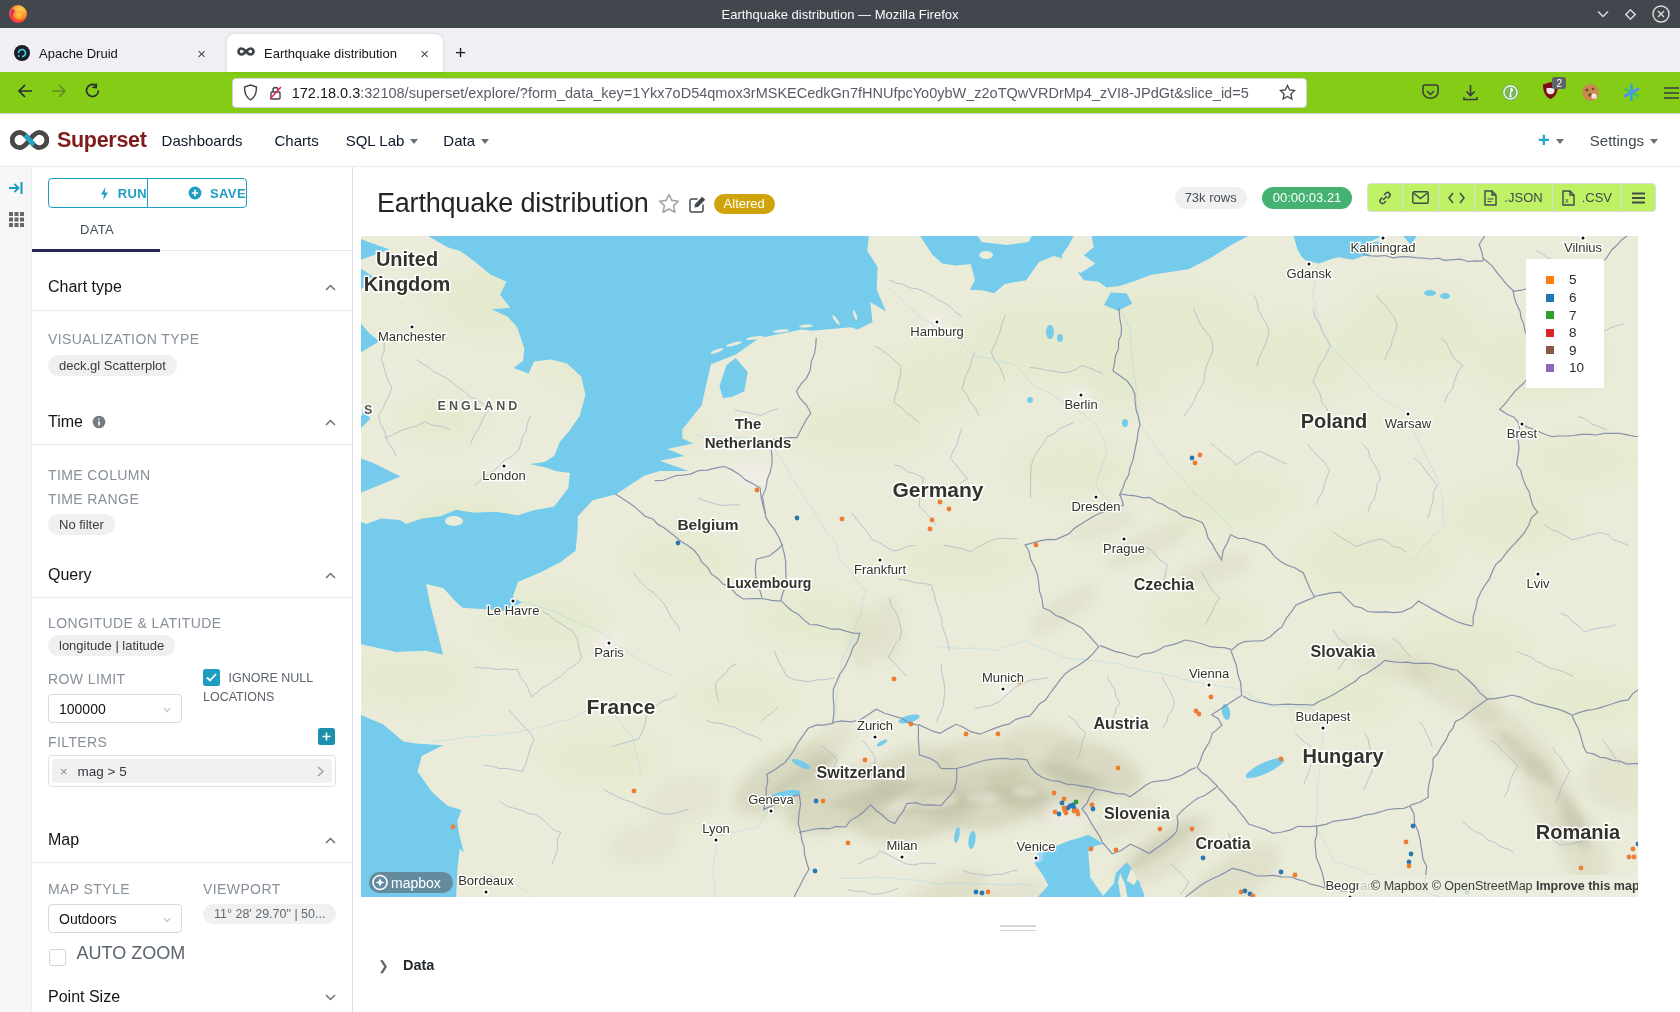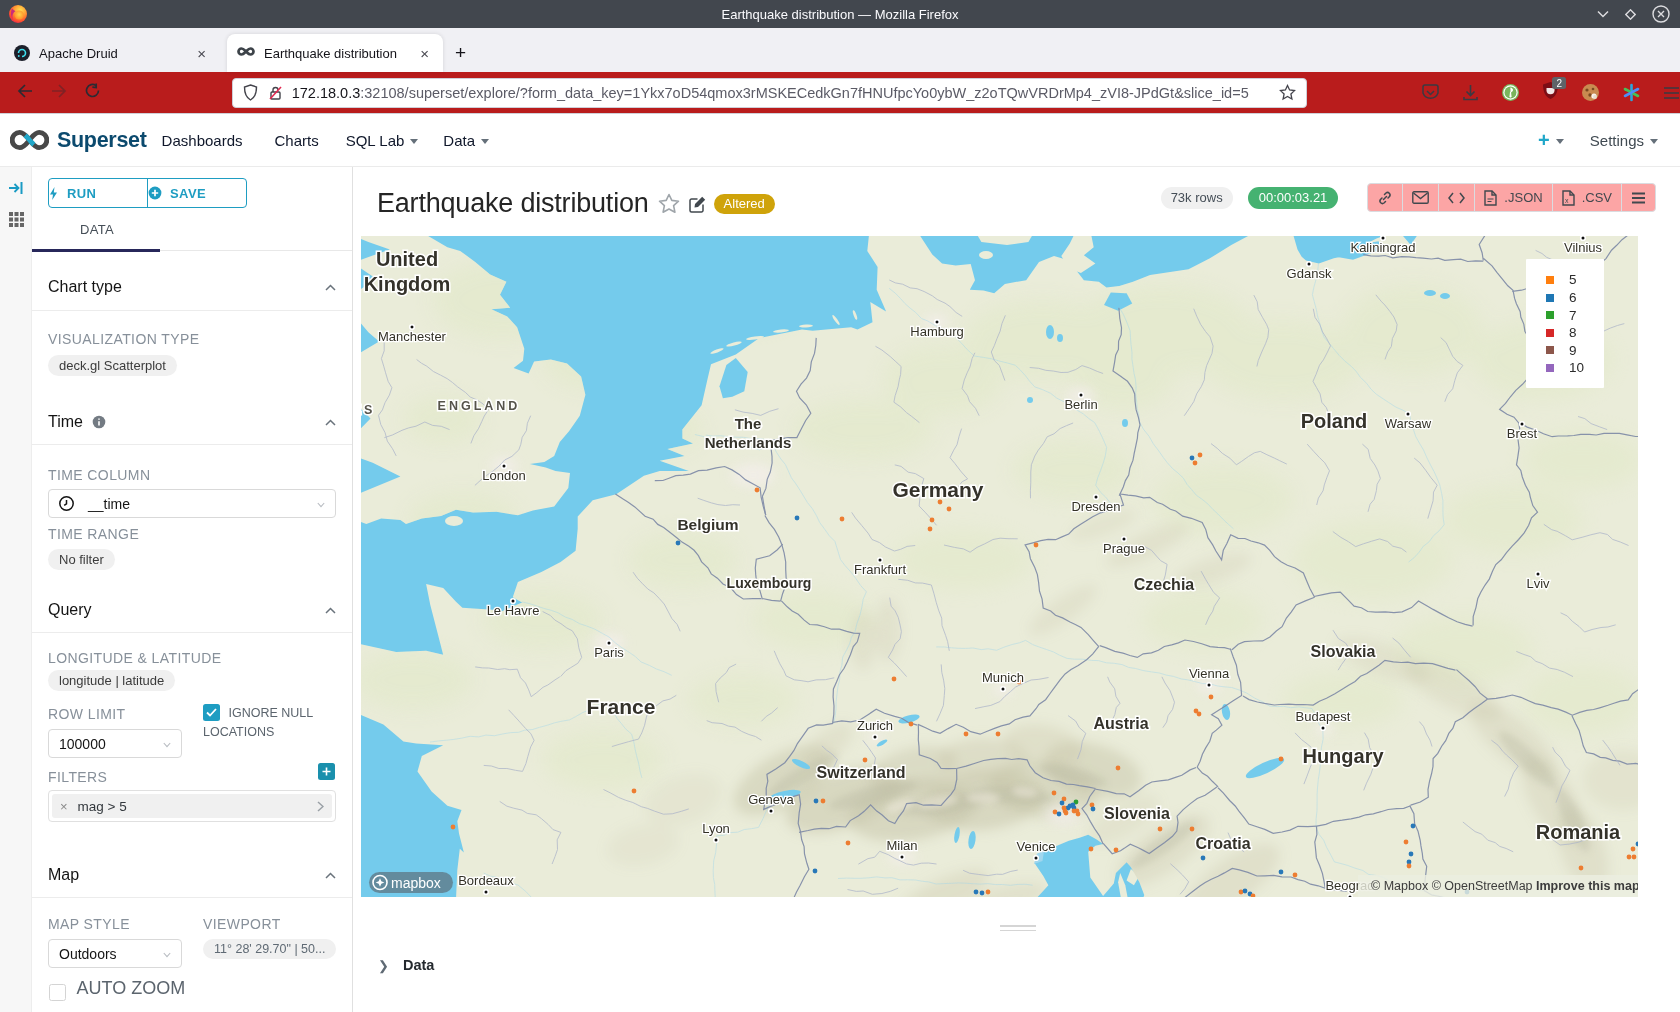--- a/index.html
+++ b/index.html
@@ -6,42 +6,42 @@
 .titlebar { height:28px; background:#42474e; display:flex; align-items:center; position:relative; }
 .titlebar .fxlogo { position:absolute; left:8px; top:4px; }
 .titlebar .ttext { width:100%; text-align:center; color:#fbfbfe; font-size:13px; }
 .wbtns { position:absolute; right:10px; top:0; height:28px; display:flex; align-items:center; gap:16px; color:#dcdcdf; }
 .tabbar { height:44px; background:#f0f0f4; display:flex; align-items:flex-end; padding-left:4px; position:relative; }
 .tab { height:38px; margin-bottom:0px; display:flex; align-items:center; width:216px; padding:0 8px 0 10px; font-size:13px; color:#15141a; border-radius:8px 8px 0 0; position:relative; }
 .tab.active { background:#fff; box-shadow:0 0 4px rgba(0,0,0,.12); }
 .tab .tname { flex:1; white-space:nowrap; overflow:hidden; margin-left:9px; }
 .tab .tclose { color:#4a4a52; font-size:15px; padding:0 6px; }
 .newtab { color:#15141a; font-size:19px; margin-left:12px; margin-bottom:8px; font-weight:400; }
-.urlbar { height:42px; background:#b91c1c; display:flex; align-items:center; border-bottom:1px solid #d0d0d7; }
+.urlbar { height:42px; background:#84cc16; display:flex; align-items:center; border-bottom:1px solid #d0d0d7; }
 .navbtn { width:34px; text-align:center; color:#2b2b33; }
 .urlbox { width:1078px; height:30px; margin-left:122px; background:#fff; border:1px solid #cfcfd8; border-radius:4px; display:flex; align-items:center; padding:0 10px; }
 .urltext { font-size:14.5px; color:#5b5b66; margin-left:8px; white-space:nowrap; overflow:hidden; flex:1; }
 .urltext b { color:#15141a; font-weight:400; }
 .uicons { display:flex; align-items:center; margin-left:114px; gap:22px; }
 
 .snav { height:53px; background:#fff; border-bottom:1px solid #ebebeb; display:flex; align-items:center; }
 .slogo { display:flex; align-items:center; margin-left:10px; }
-.slogo .sword { font-size:21.5px; font-weight:700; color:#0c4a6e; margin-left:8px; letter-spacing:-0.3px; }
+.slogo .sword { font-size:21.5px; font-weight:700; color:#7f1d1d; margin-left:8px; letter-spacing:-0.3px; }
 .snav .mitem { font-size:15px; color:#0f172a; }
 .snav .caret { display:inline-block; width:0; height:0; border-left:4px solid transparent; border-right:4px solid transparent; border-top:5px solid #65707a; margin-left:6px; vertical-align:middle; }
 .snav .right { margin-left:auto; display:flex; align-items:center; margin-right:22px; gap:26px; }
 .snav .plus { color:#20a7c9; font-size:20px; font-weight:700; }
 .snav .settings { font-size:15px; color:#404a52; }
 .shell { display:flex; height:845px; }
 .rail { width:32px; background:#f7f7f7; border-right:1px solid #ededed; padding-top:14px; }
 .sidebar { width:321px; background:#fff; border-right:1px solid #e0e0e0; position:relative; overflow:hidden; }
 .main { flex:1; position:relative; background:#fff; }
 
 .btngroup { position:absolute; left:16px; top:11px; width:199px; height:30px; border:1.5px solid #1e9dc2; border-radius:4px; display:flex; }
-.btngroup .bhalf { flex:1; display:flex; align-items:center; justify-content:flex-start; color:#1e9dc2; font-size:13px; font-weight:700; letter-spacing:0.4px; }
+.btngroup .bhalf { flex:1; display:flex; align-items:center; justify-content:flex-end; color:#1e9dc2; font-size:13px; font-weight:700; letter-spacing:0.4px; }
 .btngroup .bhalf:first-child { border-right:1.5px solid #1e9dc2; }
 .tabrow { position:absolute; top:44px; left:0; width:321px; height:40px; border-bottom:1px solid #e8e8e8; }
 .tabrow .dtab { position:absolute; left:48px; top:11px; font-size:13px; color:#454e57; font-weight:500; letter-spacing:0.3px; }
 .tabrow .ink { position:absolute; left:0; bottom:-2px; width:128px; height:3px; background:#27275a; }
 .sbody { position:absolute; top:86px; left:0; right:0; bottom:0; }
 .shead { display:flex; align-items:center; font-size:16px; color:#141414; padding:0 16px; justify-content:space-between; }
 .sdiv { border-bottom:1px solid #ececec; }
 .slabel { font-size:14px; color:#87909a; letter-spacing:0.4px; padding-left:16px; }
 .pill { display:inline-block; background:#f0f0f0; border-radius:11px; font-size:13px; color:#3b3b3b; padding:3px 11px; }
 .sel { border:1px solid #d9d9d9; border-radius:4px; height:29px; display:flex; align-items:center; font-size:14px; color:#141414; padding:0 10px; position:relative; background:#fff; }
@@ -49,21 +49,21 @@
 .cbx { width:17px; height:17px; border-radius:2.5px; display:inline-block; vertical-align:middle; }
 .cbx.on { background:#1e9dc2; }
 .cbx.off { border:1.5px solid #d4d4d4; background:#fff; }
 
 .chead { position:absolute; left:24px; top:21px; display:flex; align-items:center; }
 .ctitle { font-size:27px; color:#252525; letter-spacing:-0.2px; }
 .altered { background:#cfa30a; color:#fff; font-size:13px; border-radius:11px; padding:2.5px 10px; margin-left:7px; }
 .hdrright { position:absolute; right:24px; top:16px; display:flex; align-items:center; }
 .rows { background:#f0f0f0; border-radius:12px; color:#454e57; font-size:13px; padding:3.5px 10px; }
 .timer { background:#45b271; border-radius:13px; color:#fff; font-size:13px; padding:3.5px 11px; margin-left:15px; }
-.btngrp2 { display:flex; border:1px solid #dadce0; border-radius:4px; margin-left:29px; height:29px; background:#fca5a5; }
+.btngrp2 { display:flex; border:1px solid #dadce0; border-radius:4px; margin-left:15px; height:29px; background:#bef264; }
 .btngrp2 .cell { display:flex; align-items:center; justify-content:center; border-right:1px solid #dadce0; padding:0 9px; font-size:13px; color:#41484e; }
 .btngrp2 .cell:last-child { border-right:none; }
 .mapwrap { position:absolute; left:8px; top:69px; width:1277px; height:661px; overflow:hidden; }
 .dragbar { position:absolute; left:647px; top:758px; width:36px; }
 .dragbar div { height:1.5px; background:#d5d5d5; margin-bottom:3px; }
 .datapanel { position:absolute; left:25px; top:790px; display:flex; align-items:center; font-size:14.5px; color:#24292e; font-weight:700; }
 .datapanel .dchev { font-weight:400; color:#5f6a74; margin-right:14px; font-size:13px; }
 svg text { font-family:"Liberation Sans", sans-serif; }
 </style></head>
 <body>
@@ -251,30 +251,20 @@
     <div style="margin:8px 0 0 16px"><span class="pill">deck.gl Scatterplot</span></div>
 
     <div class="shead" style="margin-top:37px">Time&nbsp;&nbsp;<svg width="14" height="14" viewBox="0 0 14 14" style="margin-right:auto">
             <circle cx="7" cy="7" r="6.3" fill="#737b83"></circle>
             <path d="M7 6.3 V10.5 M7 3.4 V4.8" stroke="#fff" stroke-width="1.6"></path>
           </svg><svg width="11" height="7" viewBox="0 0 11 7">
             <path d="M1 6 L5.5 1.5 L10 6" stroke="#6a737c" stroke-width="1.5" fill="none"></path>
           </svg></div>
     <div class="sdiv" style="margin-top:13px"></div>
     <div class="slabel" style="margin-top:22px">TIME COLUMN</div>
-    <div class="sel" style="margin:6px 16px 0 16px">
-      <svg width="15" height="15" viewBox="0 0 15 15">
-            <circle cx="7.5" cy="7.5" r="6.7" fill="none" stroke="#141414" stroke-width="1.5"></circle>
-            <path d="M7.5 4 V7.8 L5.2 9.4" stroke="#141414" stroke-width="1.5" fill="none"></path>
-          </svg>
-      <span style="margin-left:14px">__time</span>
-          <svg class="scaret" width="10" height="7" viewBox="0 0 10 7">
-            <path d="M1 1 L5 5.5 L9 1" stroke="#b8bcc2" stroke-width="1.4" fill="none"></path>
-          </svg>
-    </div>
     <div class="slabel" style="margin-top:8px">TIME RANGE</div>
     <div style="margin:7px 0 0 16px"><span class="pill">No filter</span></div>
 
     <div class="shead" style="margin-top:31px">Query <svg width="11" height="7" viewBox="0 0 11 7">
             <path d="M1 6 L5.5 1.5 L10 6" stroke="#6a737c" stroke-width="1.5" fill="none"></path>
           </svg></div>
     <div class="sdiv" style="margin-top:13px"></div>
     <div class="slabel" style="margin-top:17px">LONGITUDE &amp; LATITUDE</div>
     <div style="margin:4px 0 0 16px"><span class="pill">longitude | latitude</span></div>
     <div style="position:relative">

